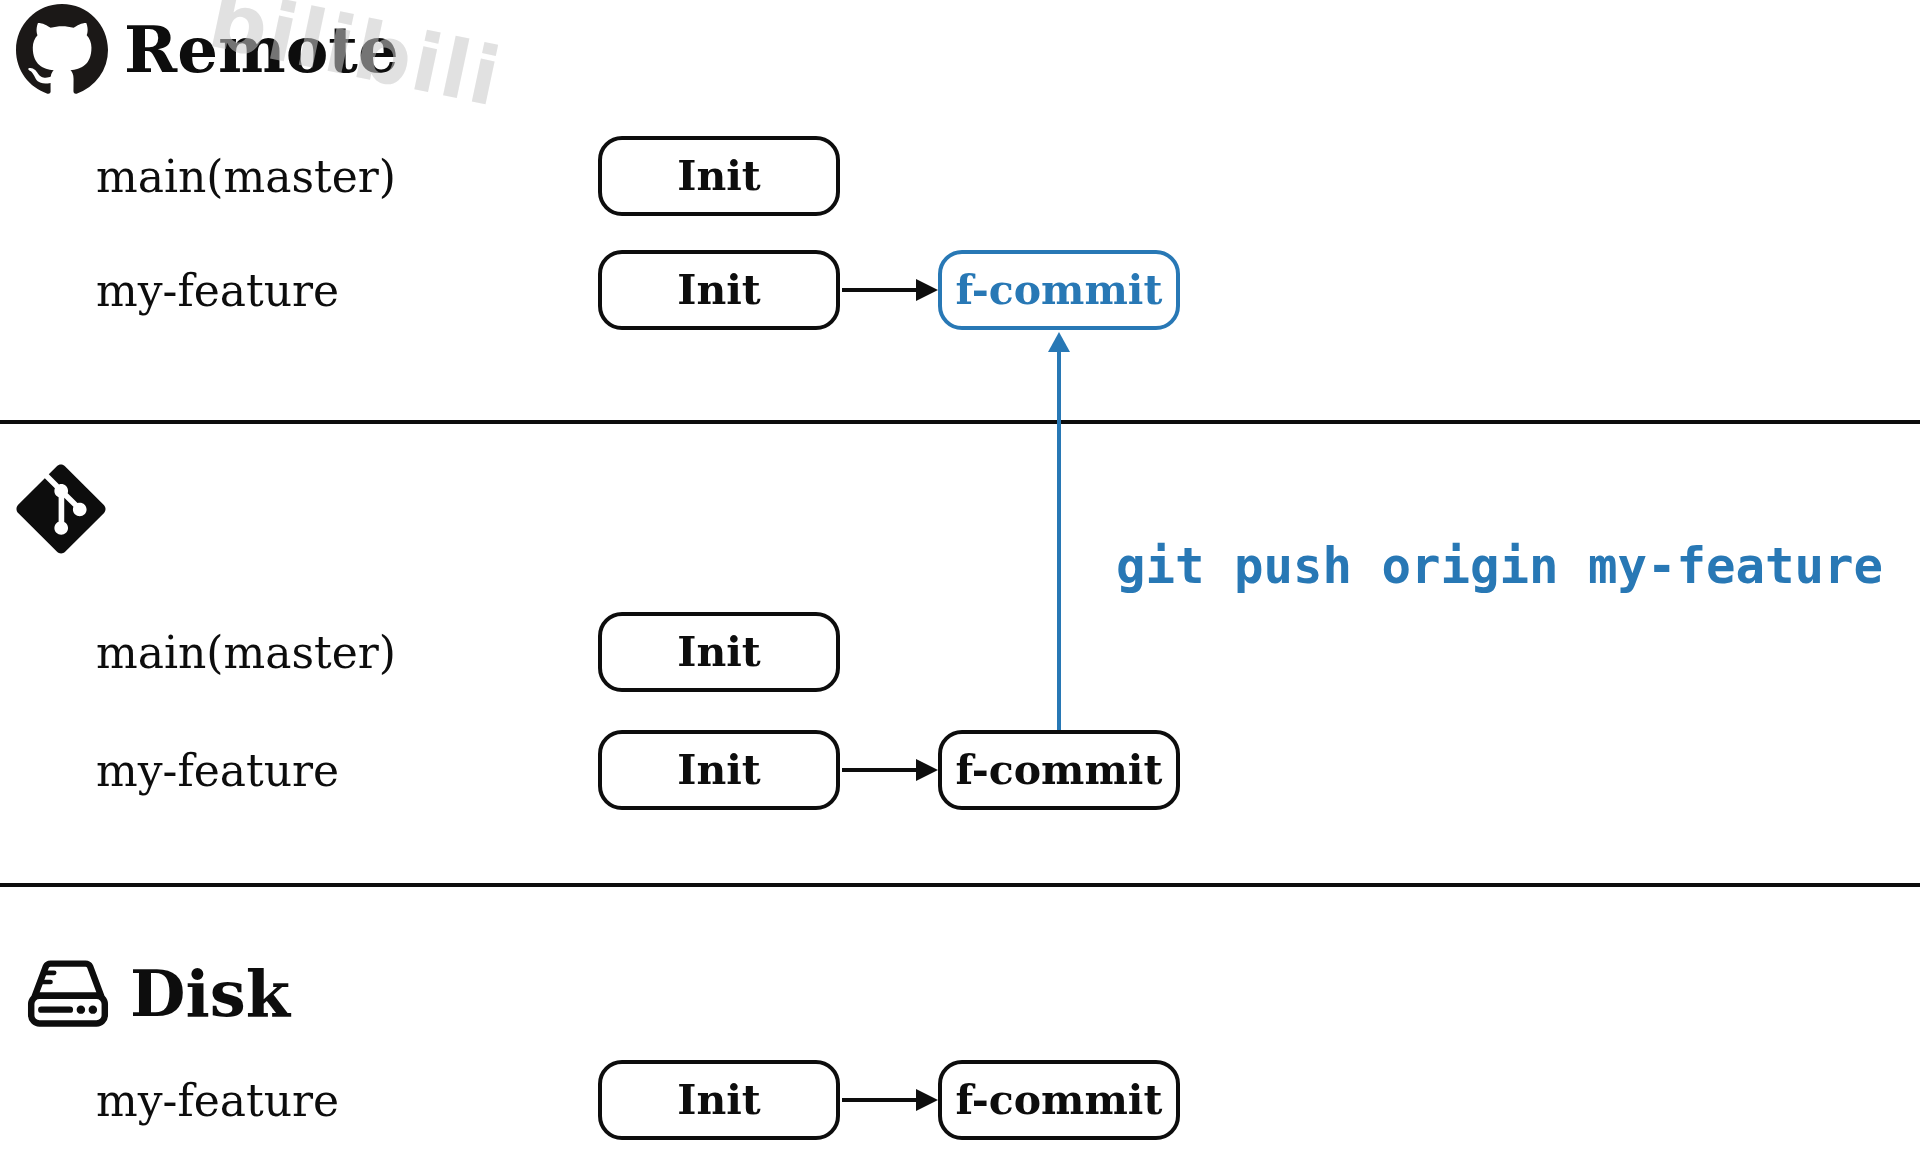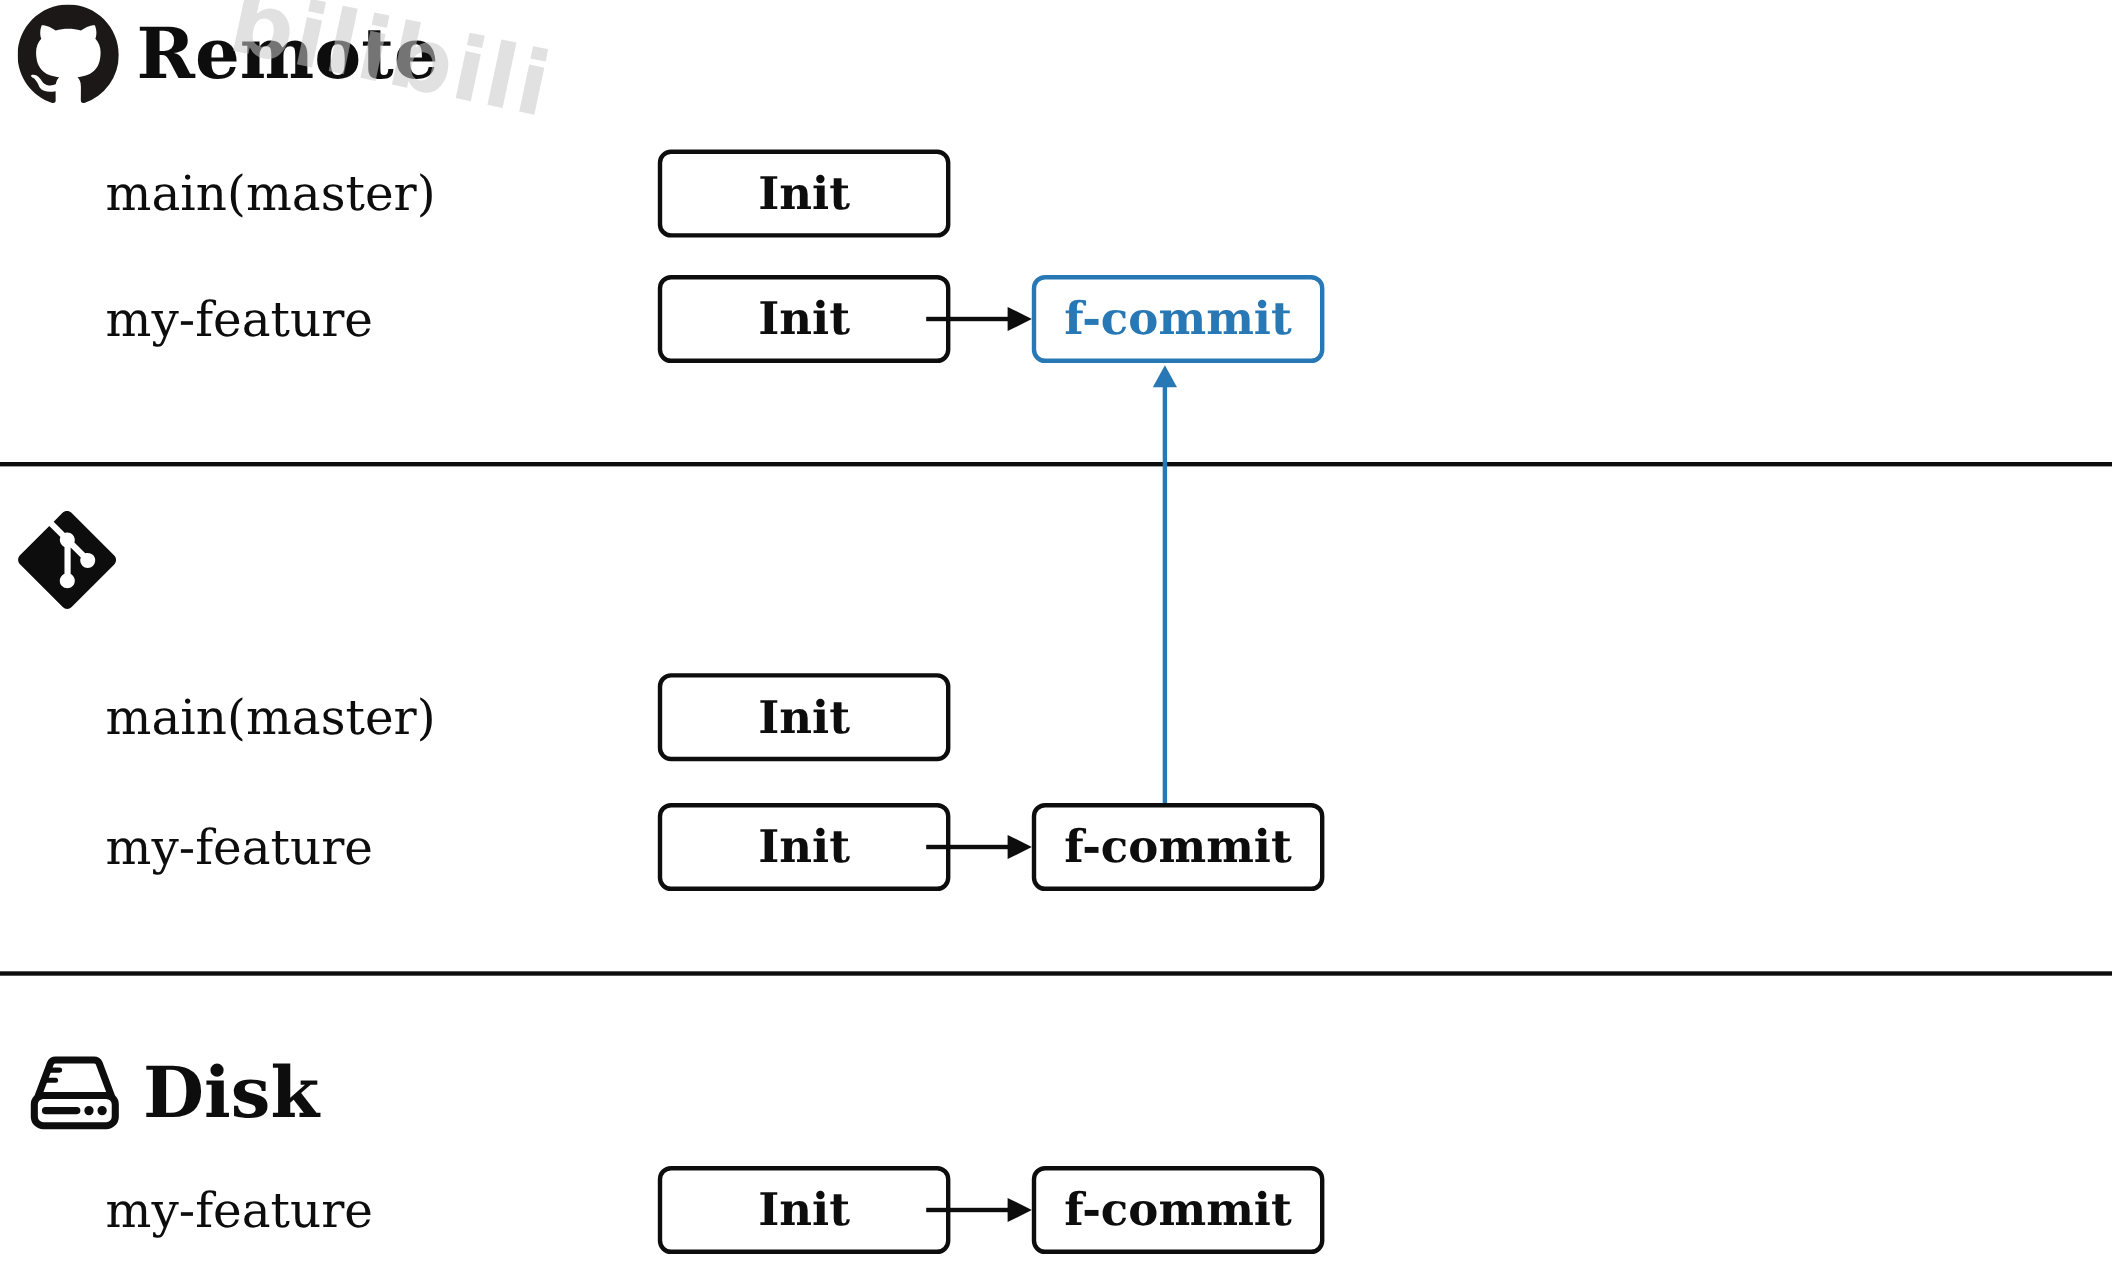--- a/index.html
+++ b/index.html
@@ -13,22 +13,22 @@
   .watermark{
     position:absolute;left:208px;top:2px;z-index:5;pointer-events:none;
     font-family:"DejaVu Sans",sans-serif;font-weight:bold;font-size:80px;
     color:#c9c9c9;opacity:.55;transform:rotate(12deg);letter-spacing:2px;
   }
   .branch-label{
     position:absolute;left:96px;height:84px;display:flex;align-items:center;
     font-weight:normal;font-size:44px;white-space:nowrap;
   }
   .commit-box{
-    position:absolute;width:266px;height:80px;box-sizing:border-box;
-    border:4px solid var(--ink,#0d0d0d);border-radius:12px;background:#fff;
+    position:absolute;width:242px;height:80px;box-sizing:border-box;
+    border:4px solid var(--ink,#0d0d0d);border-radius:24px;background:#fff;
     display:flex;align-items:center;justify-content:center;
     font-weight:bold;font-size:41px;
   }
   .commit-box.remote-head{border-color:var(--accent-blue,#2878b5);color:var(--accent-blue,#2878b5);}
   .divider{position:absolute;left:0;width:1920px;height:4px;background:var(--ink,#0d0d0d);}
   .h-arrow-line{position:absolute;height:4px;background:var(--ink,#0d0d0d);}
   .h-arrow-head{position:absolute;width:0;height:0;
     border-top:11px solid transparent;border-bottom:11px solid transparent;
     border-left:22px solid var(--ink,#0d0d0d);}
   .v-arrow-line{position:absolute;width:4px;background:var(--accent-blue,#2878b5);}
@@ -67,20 +67,21 @@
   <div class="divider" style="top:420px;"></div>
 
   <div class="section-header" style="left:14px;top:462px;">
     <span class="icon">
       <svg width="94" height="94" viewBox="0 0 97 97" fill="#0d0d0d">
         <path d="M92.71 44.408 52.591 4.291c-2.31-2.311-6.057-2.311-8.369 0l-8.33 8.332L46.459 23.19c2.456-.83 5.272-.273 7.229 1.685 1.969 1.97 2.521 4.81 1.67 7.275l10.186 10.185c2.465-.85 5.307-.3 7.275 1.671 2.75 2.75 2.75 7.206 0 9.958-2.752 2.751-7.208 2.751-9.961 0-2.068-2.07-2.58-5.11-1.531-7.658l-9.5-9.499v24.997c.67.332 1.303.774 1.861 1.332 2.75 2.75 2.75 7.206 0 9.959-2.75 2.749-7.209 2.749-9.957 0-2.75-2.754-2.75-7.21 0-9.959.68-.679 1.467-1.193 2.307-1.537V36.369c-.84-.344-1.625-.853-2.307-1.537-2.083-2.082-2.584-5.14-1.516-7.698L31.798 16.715 4.288 44.222c-2.311 2.313-2.311 6.06 0 8.371l40.121 40.118c2.31 2.311 6.056 2.311 8.369 0L92.71 52.779c2.312-2.311 2.312-6.06 0-8.371z"></path>
       </svg>
     </span>
   </div>
 
+  <div class="command" style="left:1116px;top:538px;">git push origin my-feature</div>
 
   <div class="branch-label" style="top:610px;">main(master)</div>
   <div class="commit-box" style="left:598px;top:612px;">Init</div>
 
   <div class="branch-label" style="top:728px;">my-feature</div>
   <div class="commit-box" style="left:598px;top:730px;">Init</div>
   <div class="h-arrow-line" style="left:842px;top:768px;width:78px;"></div>
   <div class="h-arrow-head" style="left:916px;top:759px;"></div>
   <div class="commit-box" style="left:938px;top:730px;">f-commit</div>
 

